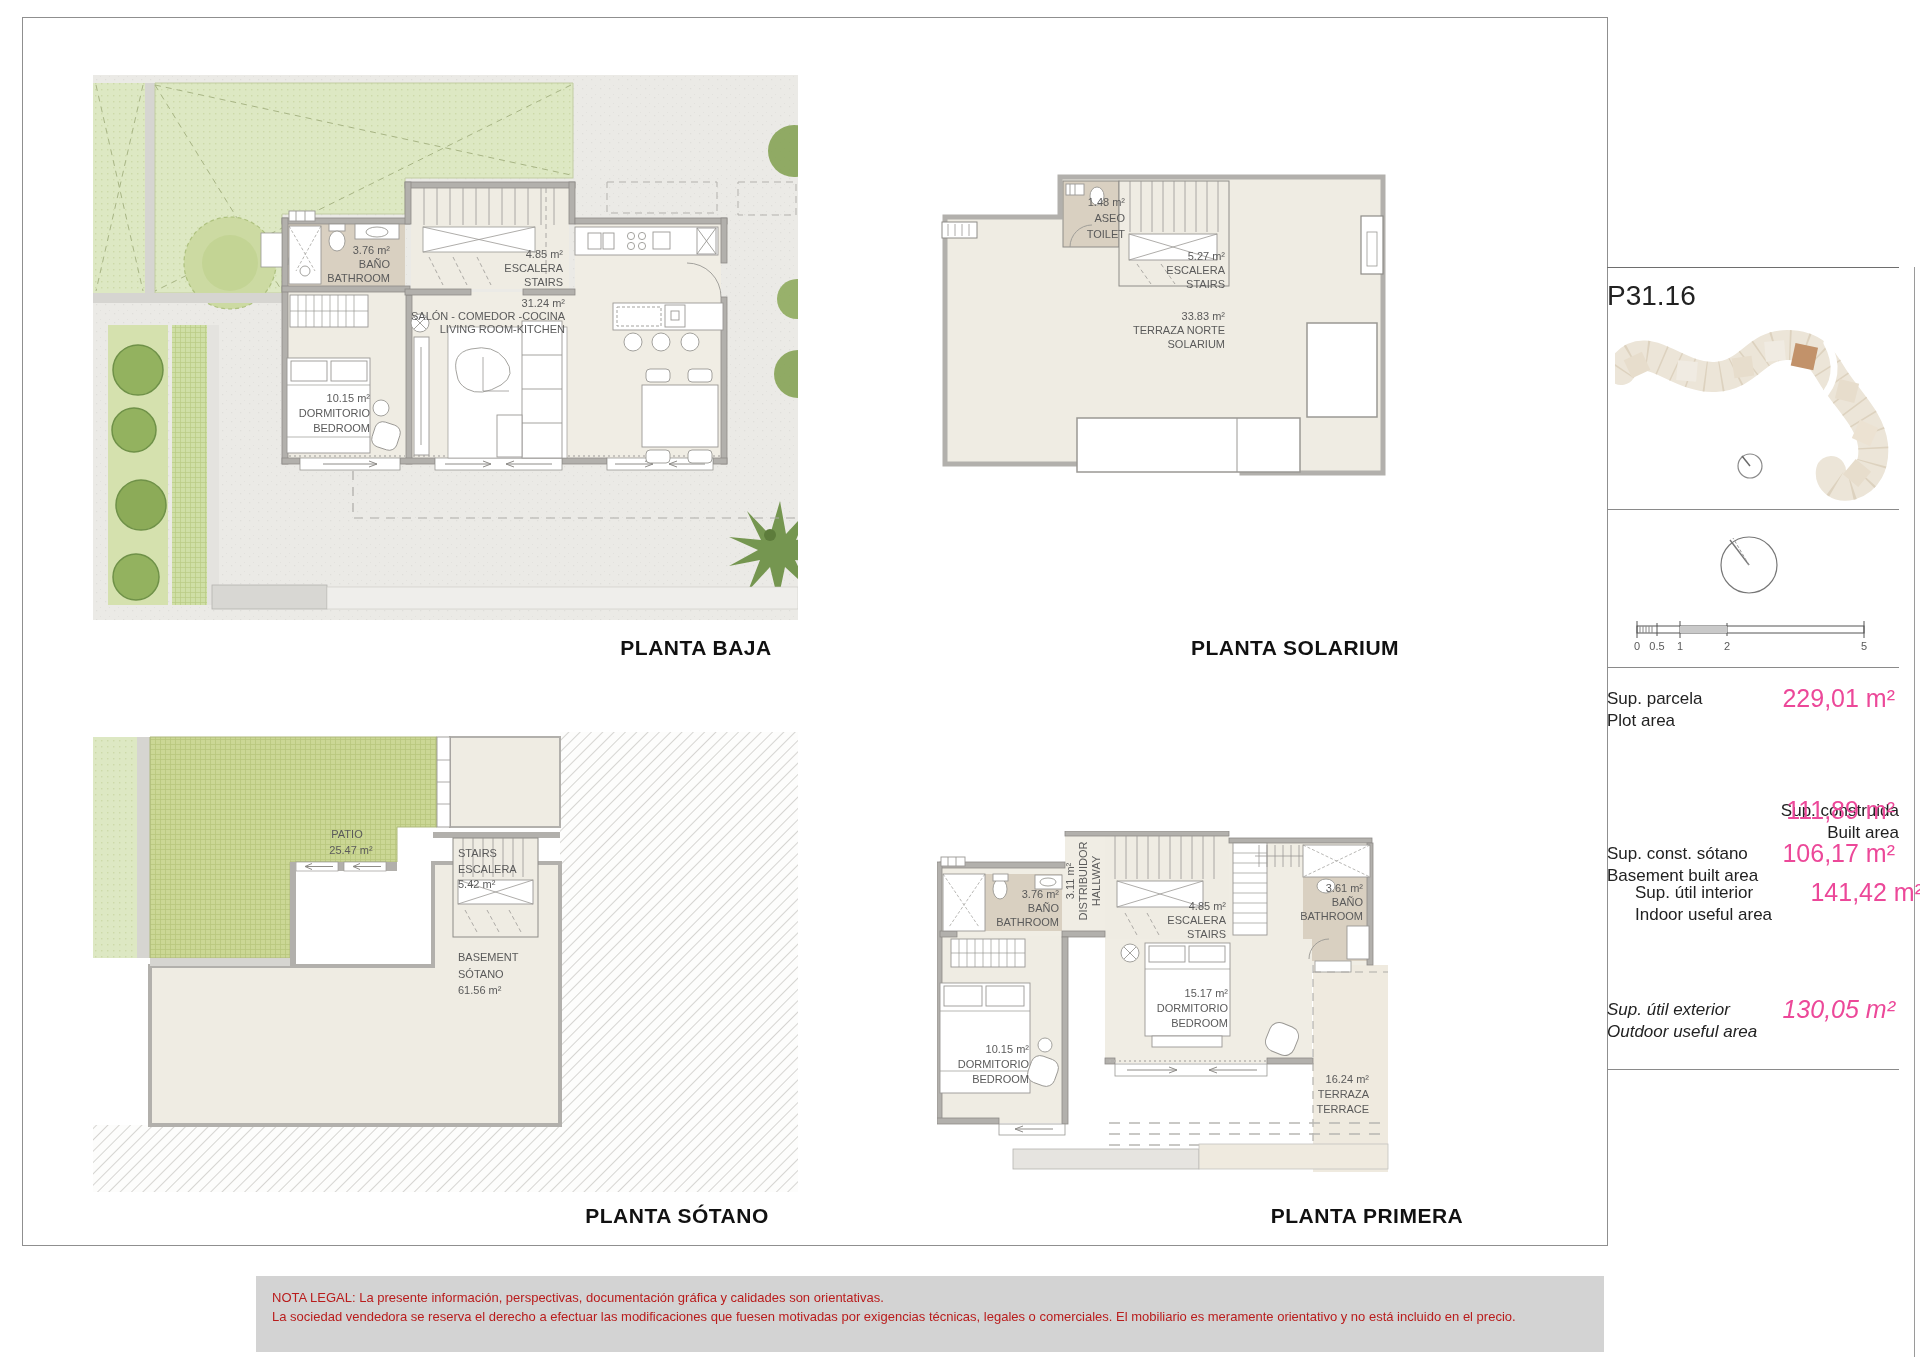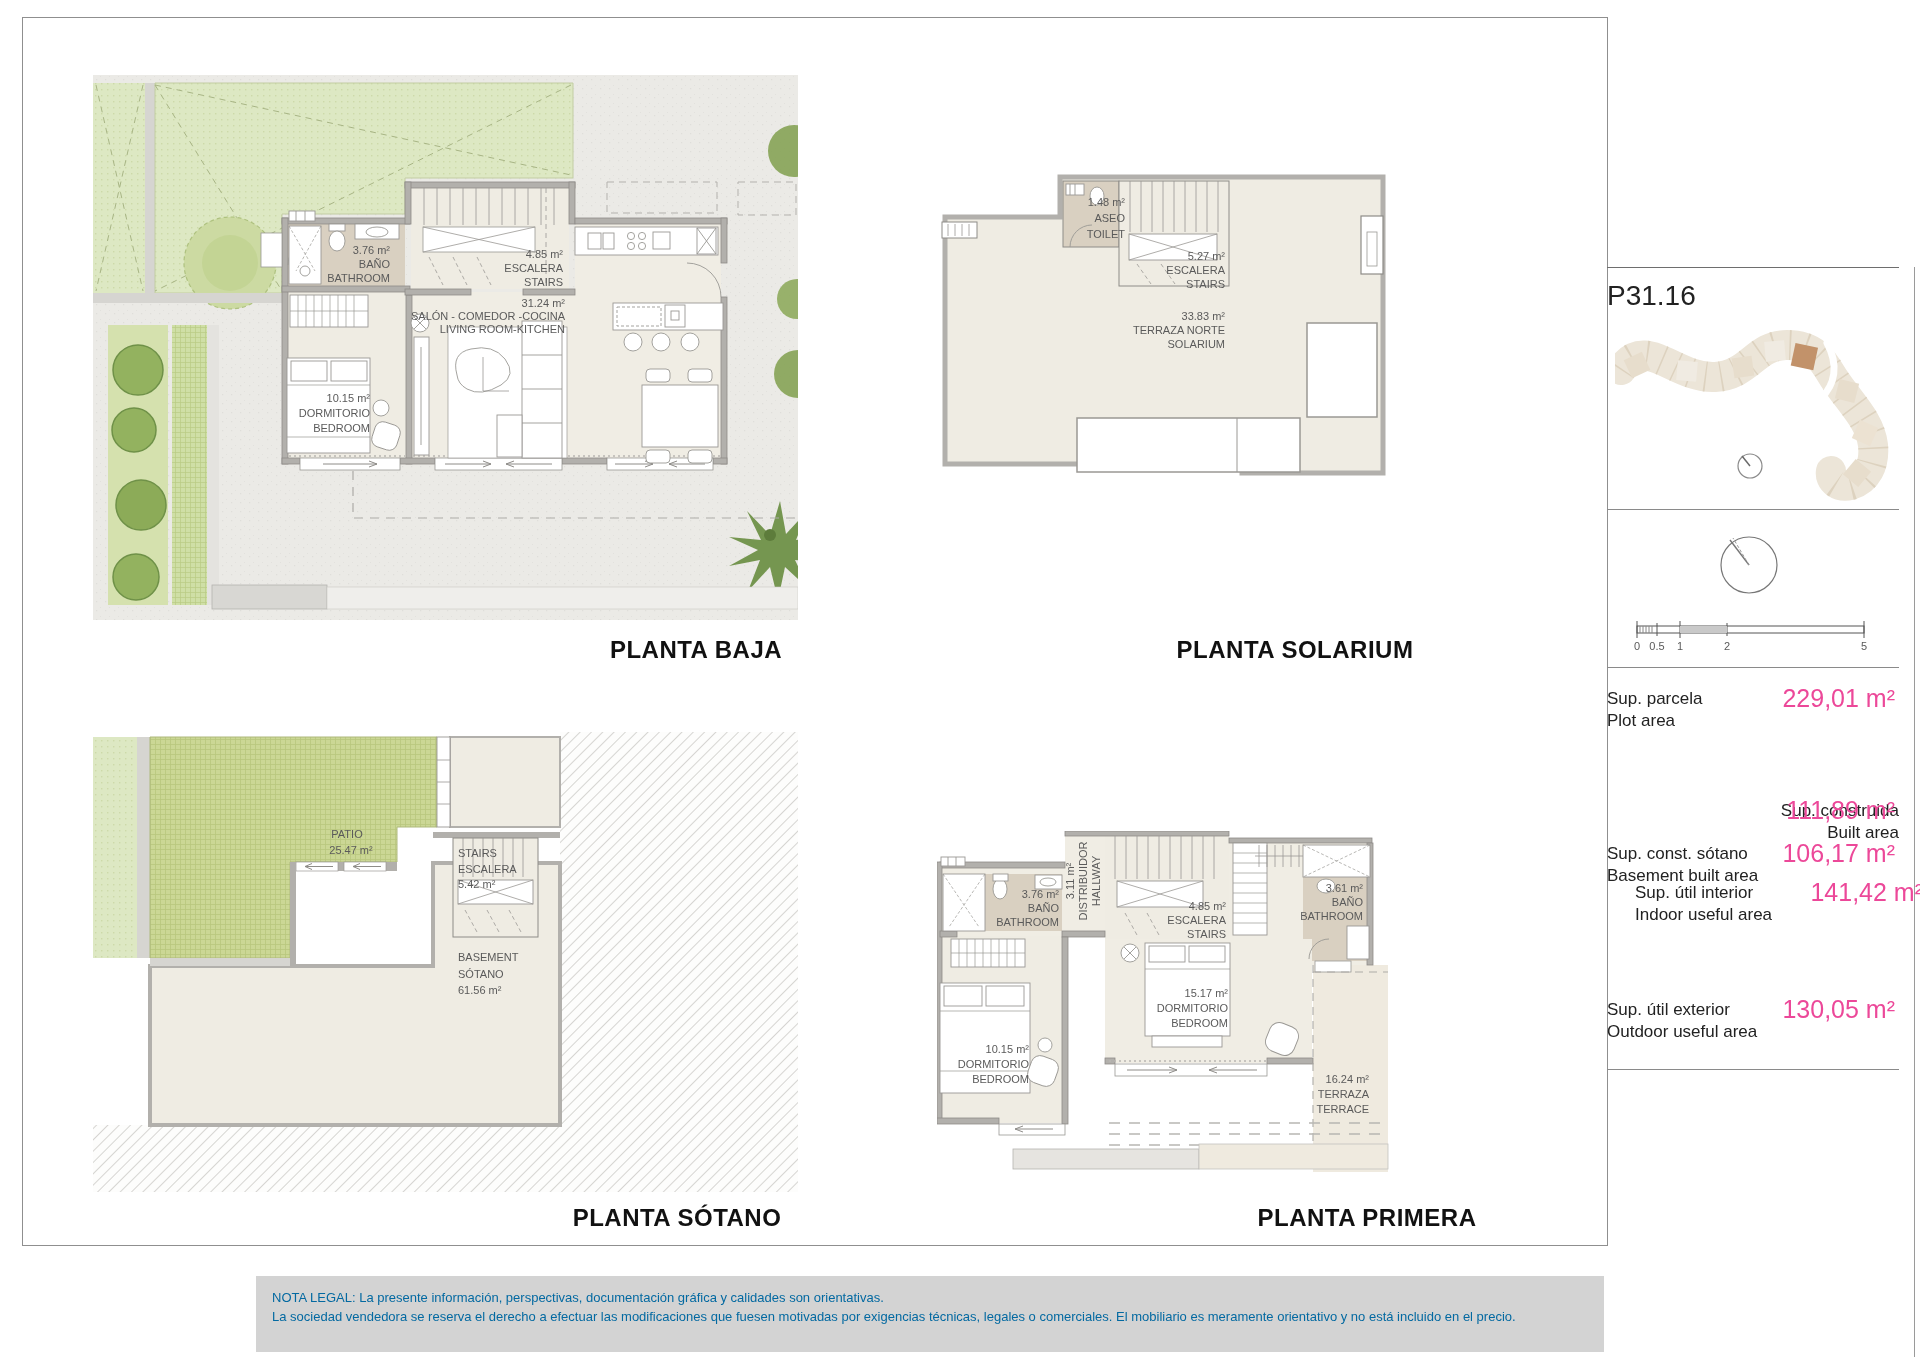--- a/index.html
+++ b/index.html
@@ -1,28 +1,28 @@
 <!DOCTYPE html>
 <html><head>
 <meta charset="utf-8">
 <style>
   html,body{margin:0;padding:0;background:#fff;}
   body{width:1920px;height:1357px;position:relative;font-family:"Liberation Sans",sans-serif;color:#1a1a1a;overflow:hidden;}
   .abs{position:absolute;}
   .frame{left:22px;top:17px;width:1584px;height:1227px;border:1px solid #8f8f8f;background:#fff;}
-  .plan-title{font-weight:bold;font-size:24px;letter-spacing:.5px;text-align:center;color:#111;}
+  .plan-title{font-weight:bold;font-size:21px;letter-spacing:.5px;text-align:center;color:#111;}
   svg text{font-family:"Liberation Sans",sans-serif;font-size:11px;fill:#5a5a5a;}
   .sb-line{background:#6e6e6e;height:1px;}
   .sb-vline{background:#9a9a9a;width:1px;}
   .unit-code{font-size:28px;color:#222;}
   .area-row{left:1607px;width:292px;}
   .area-es,.area-en{font-size:17px;line-height:22px;color:#222;}
   .area-val{position:absolute;right:4px;top:-4px;font-size:25px;color:#ec4899;}
   .legal{left:256px;top:1276px;width:1348px;height:76px;background:#d3d3d3;}
-  .legal div{font-size:13px;line-height:18.5px;color:#0369a1;padding:0 16px;}
+  .legal div{font-size:13px;line-height:18.5px;color:#b91c1c;padding:0 16px;}
   .legal .l1{padding-top:13px;}
 </style>
 </head>
 <body>
 
 <div class="abs frame"></div>
 
 <svg class="abs" style="left:93px;top:75px;" width="705" height="545" viewBox="0 0 705 545">
   <defs>
     <pattern id="gard" width="6" height="6" patternUnits="userSpaceOnUse">
@@ -527,21 +527,21 @@
 <div class="abs area-row" style="top:843px;">
   <div class="area-es">Sup. const. sótano</div>
   <div class="area-en">Basement built area</div>
   <div class="area-val">106,17 m²</div>
 </div>
 <div class="abs area-row" style="top:882px;padding-left:28px;">
   <div class="area-es">Sup. útil interior</div>
   <div class="area-en">Indoor useful area</div>
   <div class="area-val">141,42 m²</div>
 </div>
-<div class="abs area-row" style="top:999px;">
+<div class="abs area-row" style="top:999px;font-style:italic;">
   <div class="area-es">Sup. útil exterior</div>
   <div class="area-en">Outdoor useful area</div>
   <div class="area-val">130,05 m²</div>
 </div>
 <div class="abs sb-line" style="left:1607px;top:1069px;width:292px;background:#8a8a8a;"></div>
 
 <div class="abs legal">
   <div class="l1">NOTA LEGAL: La presente información, perspectivas, documentación gráfica y calidades son orientativas.</div>
   <div class="l2">La sociedad vendedora se reserva el derecho a efectuar las modificaciones que fuesen motivadas por exigencias técnicas, legales o comerciales. El mobiliario es meramente orientativo y no está incluido en el precio.</div>
 </div>

